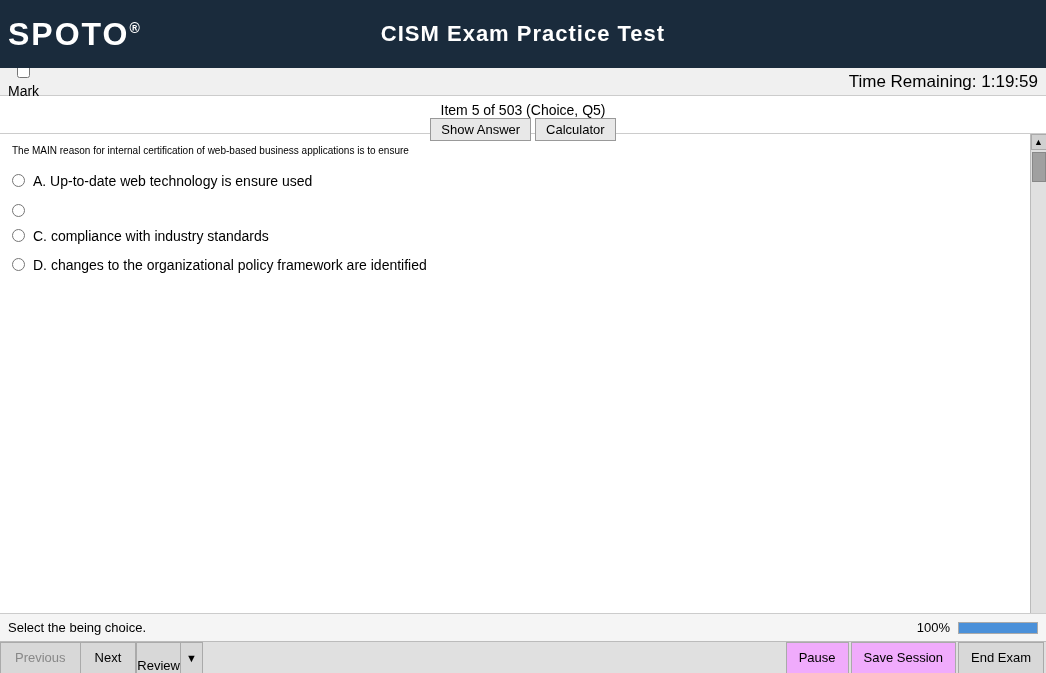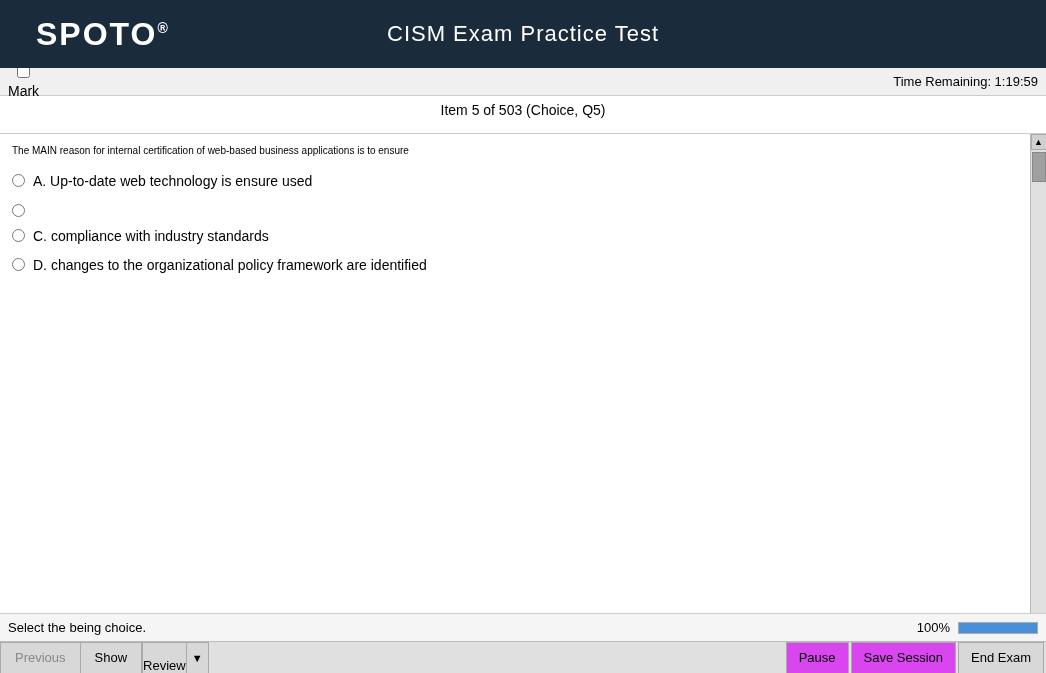--- a/index.html
+++ b/index.html
@@ -11,53 +11,53 @@
       color: white;
       display: flex;
       align-items: center;
       justify-content: center;
       padding: 10px 20px;
       height: 68px;
       position: relative;
     }
     #header .logo {
       position: absolute;
-      left: 36px;
+      left: 8px;
       font-size: 32px;
       font-weight: bold;
       letter-spacing: 2px;
     }
     #header .logo sup {
       font-size: 14px;
       vertical-align: super;
     }
     #header .title {
       font-size: 22px;
-      font-weight: normal;
+      font-weight: bold;
       letter-spacing: 1px;
     }
 
     
     #mark-bar {
       display: flex;
       align-items: center;
       justify-content: space-between;
       padding: 4px 8px;
       background: #f0f0f0;
       border-bottom: 1px solid #ccc;
       height: 28px;
     }
     #mark-bar .mark-left {
       display: flex;
       align-items: center;
       gap: 5px;
       flex-direction: column;
     }
     #mark-bar .time {
-      font-size: 13px;
+      font-size: 17px;
     }
 
     
     #item-bar {
       display: flex;
       align-items: center;
       justify-content: space-between;
       padding: 6px 8px;
       border-bottom: 1px solid #ccc;
       height: 38px;
@@ -221,21 +221,21 @@
       height: 32px;
       font-size: 11px;
       background: #d8d8d8;
       border: 1px solid #aaa;
       cursor: pointer;
     }
     .right-nav-btn {
       padding: 0 12px;
       height: 32px;
       font-size: 13px;
-      background: #d946ef;
+      background: #f0abfc;
       border: 1px solid #aaa;
       cursor: pointer;
     }
     .end-exam-btn {
       background: #d8d8d8;
     }
   </style>
 </head>
 <body>
 
@@ -249,20 +249,24 @@
 <div id="mark-bar">
   <div class="mark-left">
     <input type="checkbox" id="mark-cb" style="">
     <label for="mark-cb">Mark</label>
   </div>
   <div class="time">Time Remaining: 1:19:59</div>
 </div>
 
 <div id="item-bar">
   <div class="item-info">Item 5 of 503 (Choice, Q5)</div>
+  <div class="item-buttons">
+    <button>Show Answer</button>
+    <button>Calculator</button>
+  </div>
 </div>
 
 <div id="content-wrapper">
   <div id="content-area">
 
     <div class="question-text">The MAIN reason for internal certification of web-based business applications is to ensure</div>
 
     <div id="options-container">
     <div class="answer-option">
           <input type="radio" name="answer" id="opt-A" style="">
@@ -294,21 +298,21 @@
     <span>100%</span>
     <div id="progress-bar-container">
       <div id="progress-bar-fill" style="width: 100%;"></div>
     </div>
   </div>
 </div>
 
 <div id="bottom-nav">
   <div class="left-buttons">
     <button class="nav-btn" disabled="">Previous</button>
-    <button class="nav-btn last">Show</button>
+    <button class="nav-btn last">Next</button>
     <div class="review-btn-group">
       <button class="review-main">Review</button>
       <button class="review-dropdown">▼</button>
     </div>
   </div>
   <div class="right-buttons">
     <button class="right-nav-btn">Pause</button>
     <button class="right-nav-btn">Save Session</button>
     <button class="right-nav-btn end-exam-btn">End Exam</button>
   </div>

